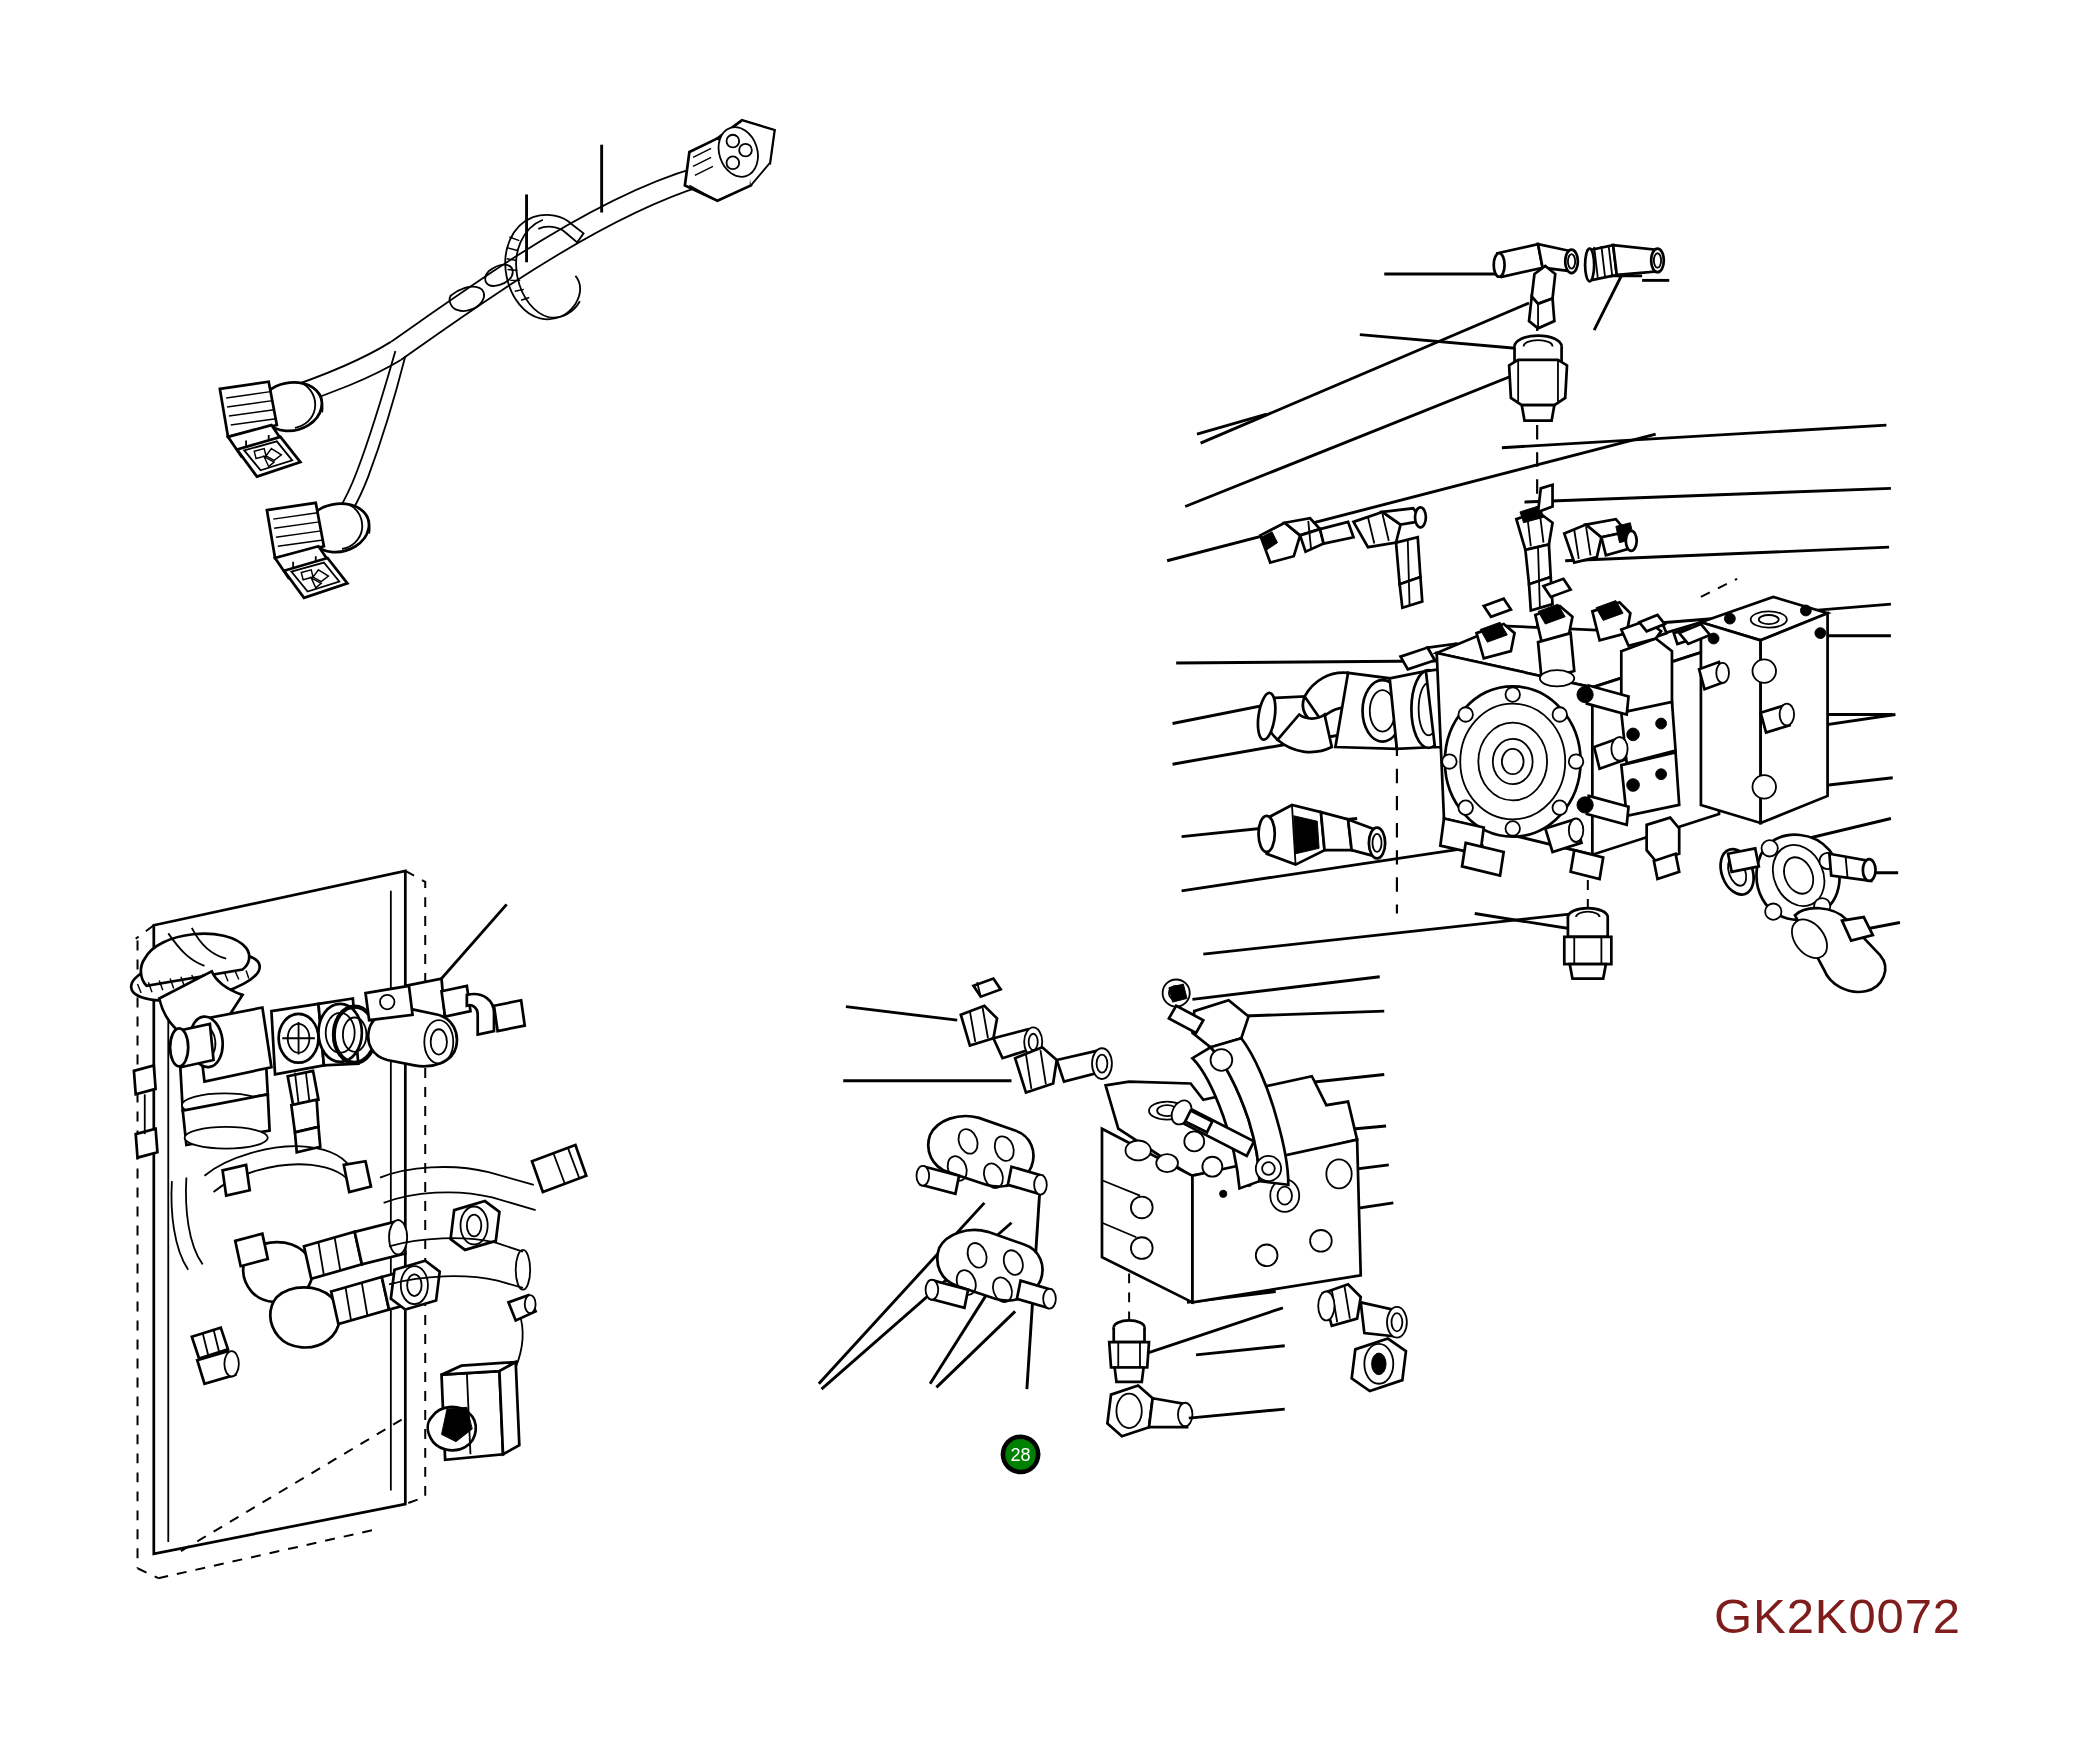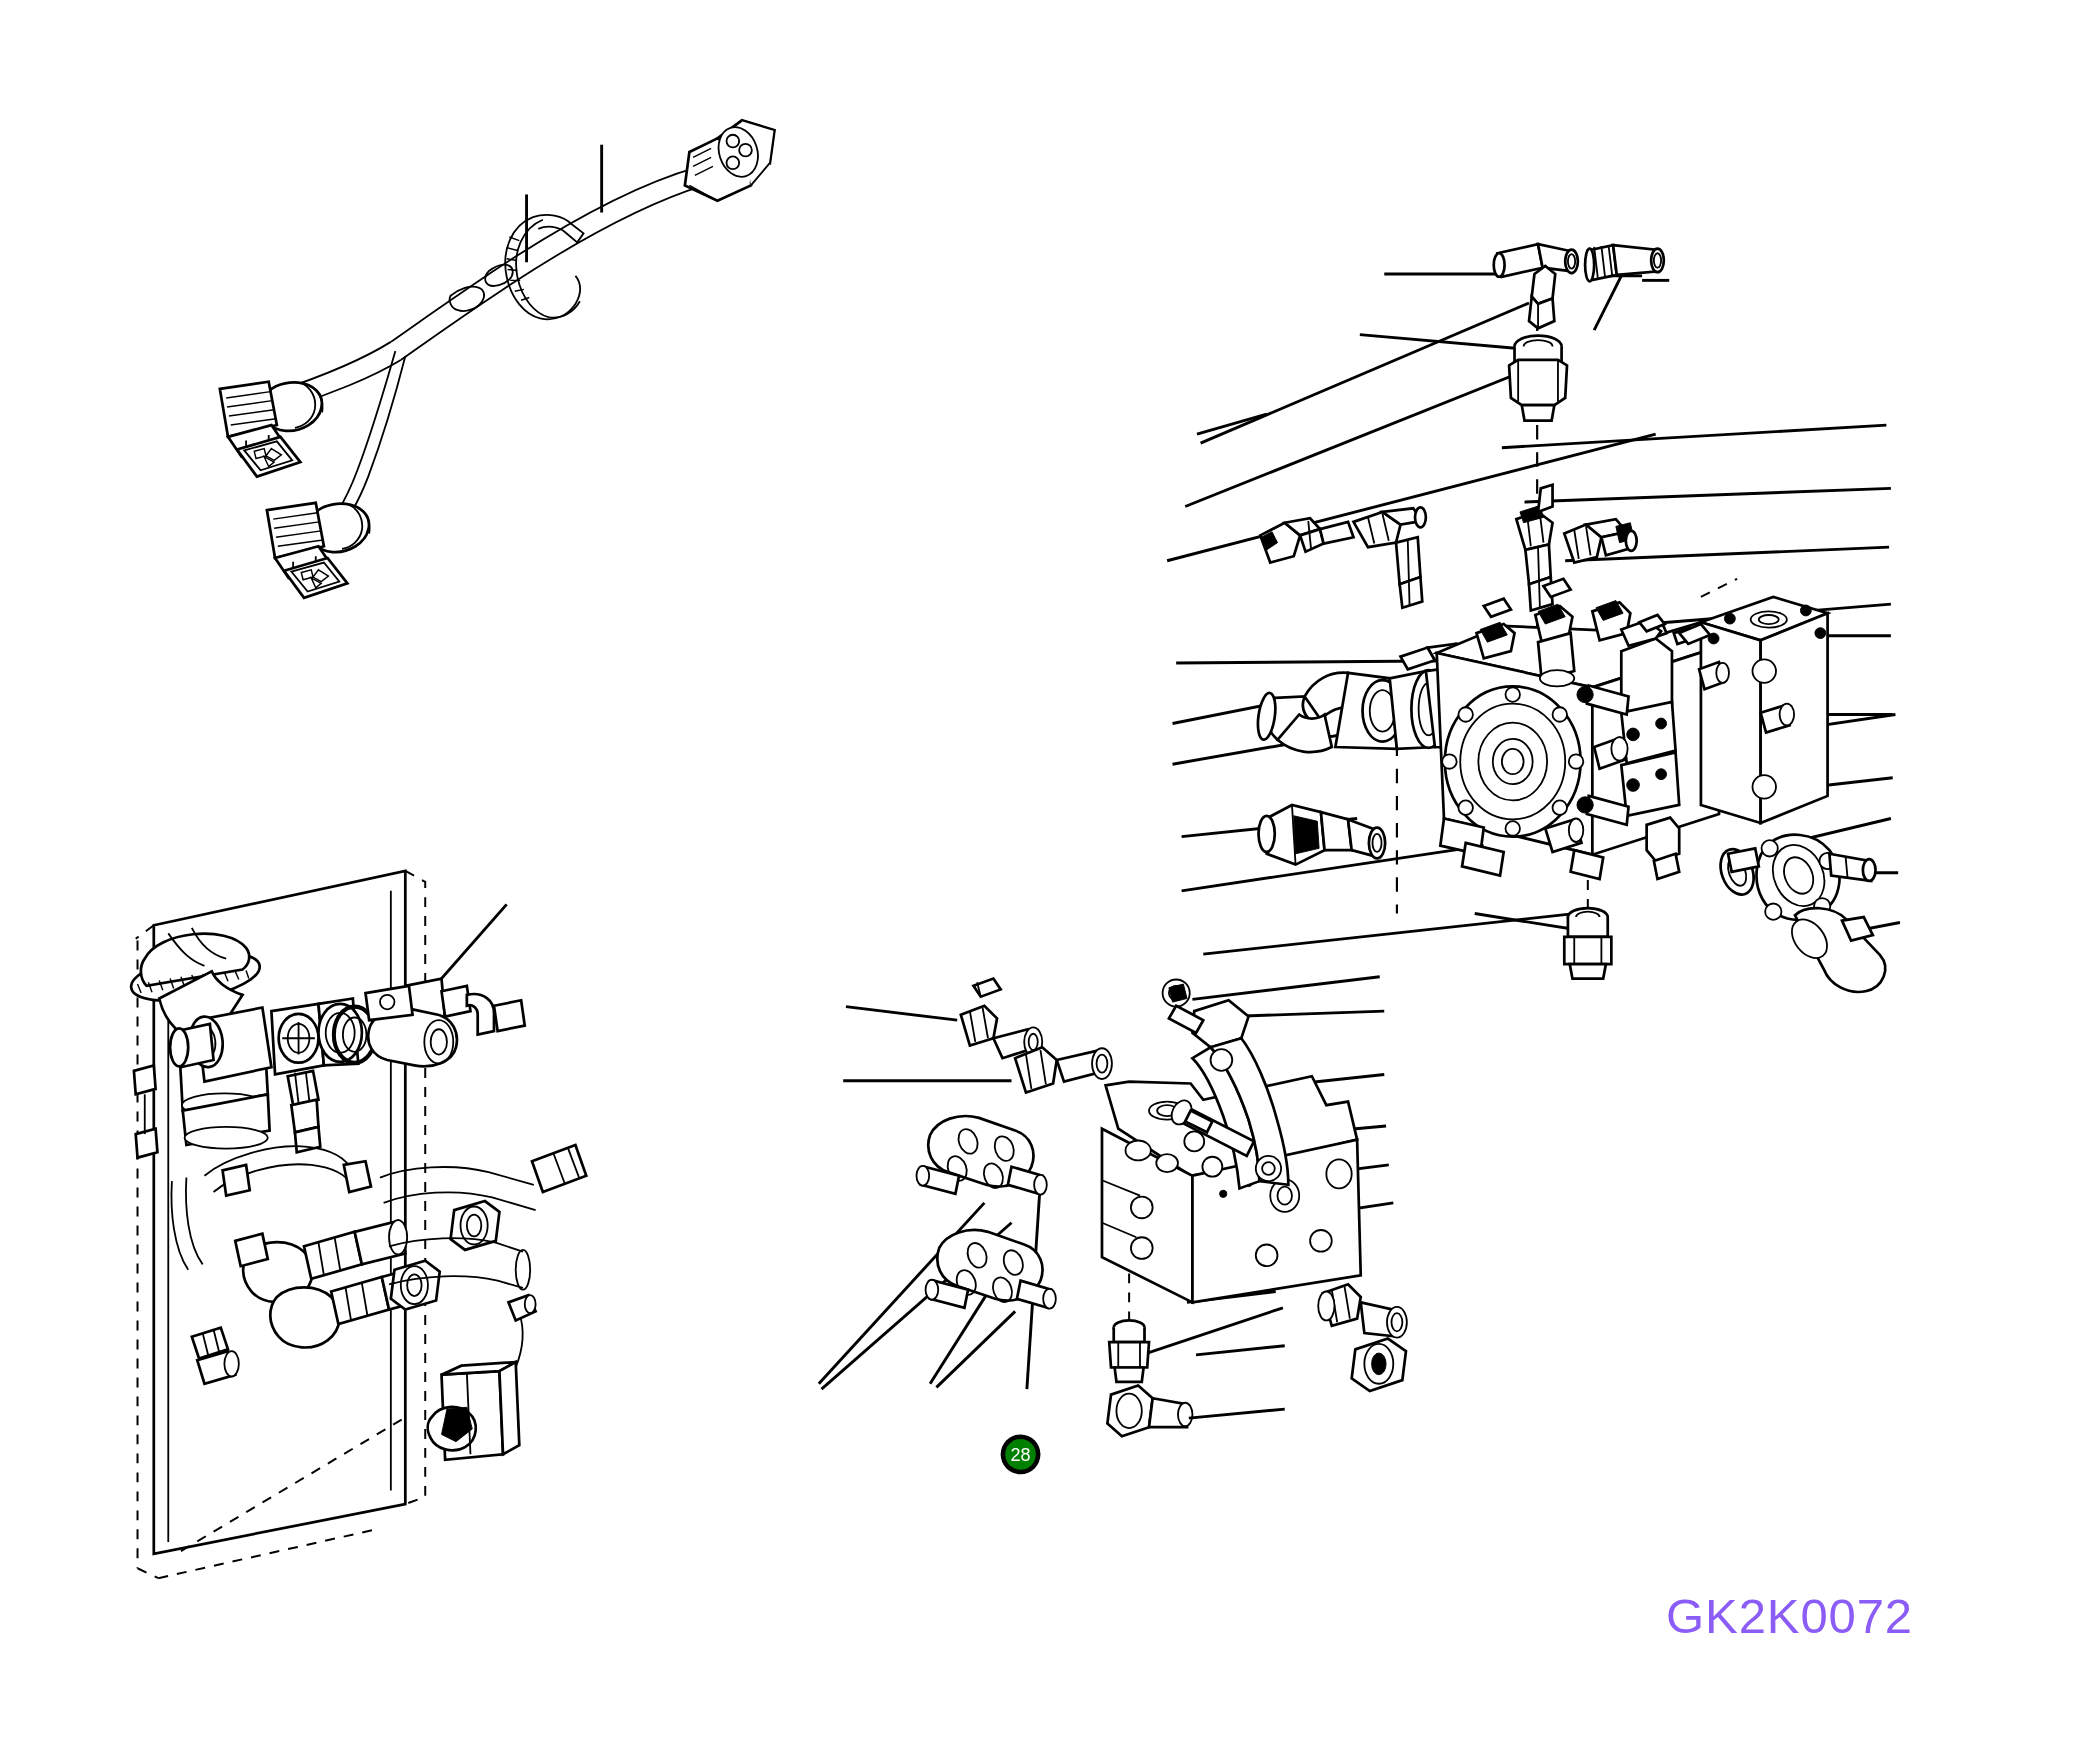--- a/index.html
+++ b/index.html
@@ -9,35 +9,36 @@
   }
   body {
     font-family: "Liberation Sans", sans-serif;
   }
   #sheet {
     position: relative;
     width: 1984px;
     height: 1760px;
     background: #ffffff;
     overflow: hidden;
+    padding-left: 48px;
   }
   #sheet svg.layer {
     position: absolute;
     left: 0;
     top: 0;
     width: 2099px;
     height: 1760px;
   }
   .drawing-number {
     position: absolute;
     right: 71px;
     top: 1588px;
     font-size: 49px;
     letter-spacing: 0.9px;
-    color: #8b5cf6;
+    color: #7f1d1d;
     white-space: nowrap;
   }
   
   .ln      { fill: none; stroke: #000; stroke-width: 3; }
   .ln-thin { fill: none; stroke: #000; stroke-width: 2; }
   .ln-hair { fill: none; stroke: #000; stroke-width: 1.6; }
   .ln-bold { fill: none; stroke: #000; stroke-width: 4.5; }
   .leader  { fill: none; stroke: #000; stroke-width: 3.2; stroke-linecap: butt; }
   .dash    { fill: none; stroke: #000; stroke-width: 2.4; stroke-dasharray: 16 14; }
   .dash-s  { fill: none; stroke: #000; stroke-width: 2.2; stroke-dasharray: 11 10; }

